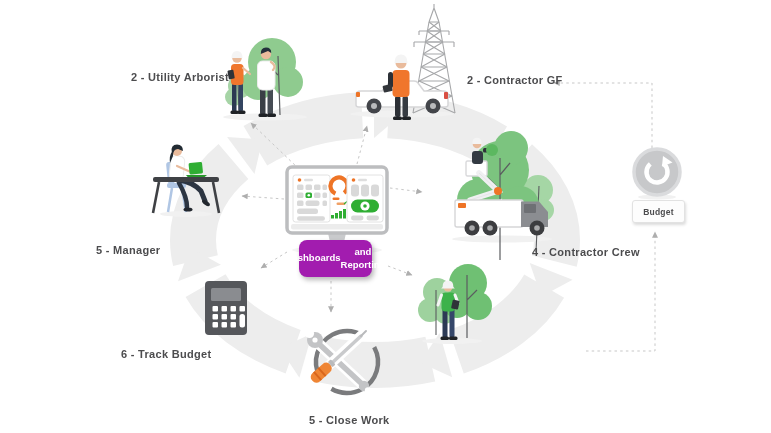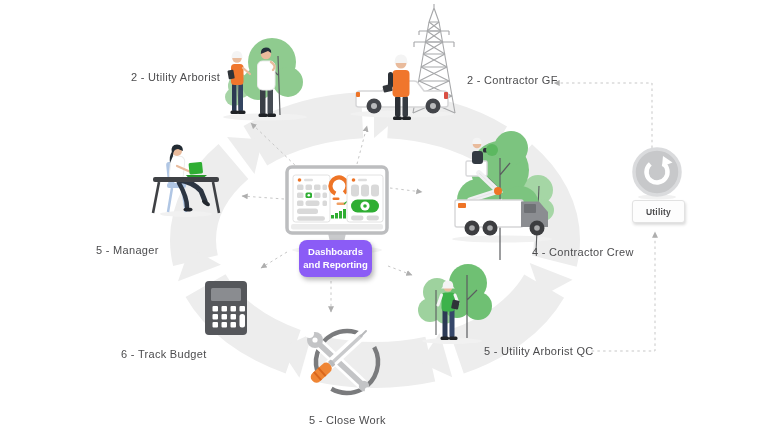--- a/index.html
+++ b/index.html
@@ -2,27 +2,27 @@
 <html><head>
 <meta charset="utf-8">
 <style>
   html,body{margin:0;padding:0;background:#fff;}
   .canvas{
     position:relative;width:771px;height:433px;background:#ffffff;overflow:hidden;
     font-family:"Liberation Sans",sans-serif;
   }
   svg{position:absolute;left:0;top:0;}
   .step-label{
-    position:absolute;font-weight:400;font-size:11px;color:#4c4c4e;
+    position:absolute;font-weight:700;font-size:11px;color:#4c4c4e;
     letter-spacing:.3px;white-space:nowrap;
   }
   .cta{
     position:absolute;left:299px;top:240px;width:73px;height:37px;
-    background:#8b5cf6;border-radius:8px;color:#fff;font-weight:700;font-size:9.5px;
-    line-height:1.35;display:flex;flex-direction:column;align-items:center;justify-content:center;
+    background:#a21caf;border-radius:8px;color:#fff;font-weight:700;font-size:9.5px;
+    line-height:1.35;display:flex;flex-direction:row;align-items:center;justify-content:center;
     box-shadow:2px 3px 5px rgba(0,0,0,.28);text-align:center;
   }
   .rework-btn{
     position:absolute;left:632px;top:200px;width:51px;height:21px;
     background:#fdfdfd;border:1px solid #e2e2e2;border-radius:3px;
     box-shadow:1px 2px 3px rgba(0,0,0,.14);
     display:flex;align-items:center;justify-content:center;
     font-weight:700;font-size:8.5px;color:#4c4c4e;letter-spacing:.2px;
   }
 </style>
@@ -312,24 +312,23 @@
       <circle cx="365" cy="206" r="4.6" fill="#ffffff"></circle>
       <circle cx="365" cy="206" r="1.8" fill="#2fae33"></circle>
     </g>
   </g>
 </svg>
 
 <div class="step-label" style="left:96px;top:244px">5 - Manager</div>
 <div class="step-label" style="left:131px;top:71px">2 - Utility Arborist</div>
 <div class="step-label" style="left:467px;top:74px">2 - Contractor GF</div>
 <div class="step-label" style="left:532px;top:246px">4 - Contractor Crew</div>
-<div class="step-label" style="left:484px;top:345px">5 - Utility Arborist QC</div>
 <div class="step-label" style="left:309px;top:414px">5 - Close Work</div>
 <div class="step-label" style="left:121px;top:348px">6 - Track Budget</div>
 
 <div class="cta">
   <div>Dashboards</div>
   <div>and Reporting</div>
 </div>
 
-<div class="rework-btn">Utility</div>
+<div class="rework-btn">Budget</div>
 
 </div>
 
 </body></html>

